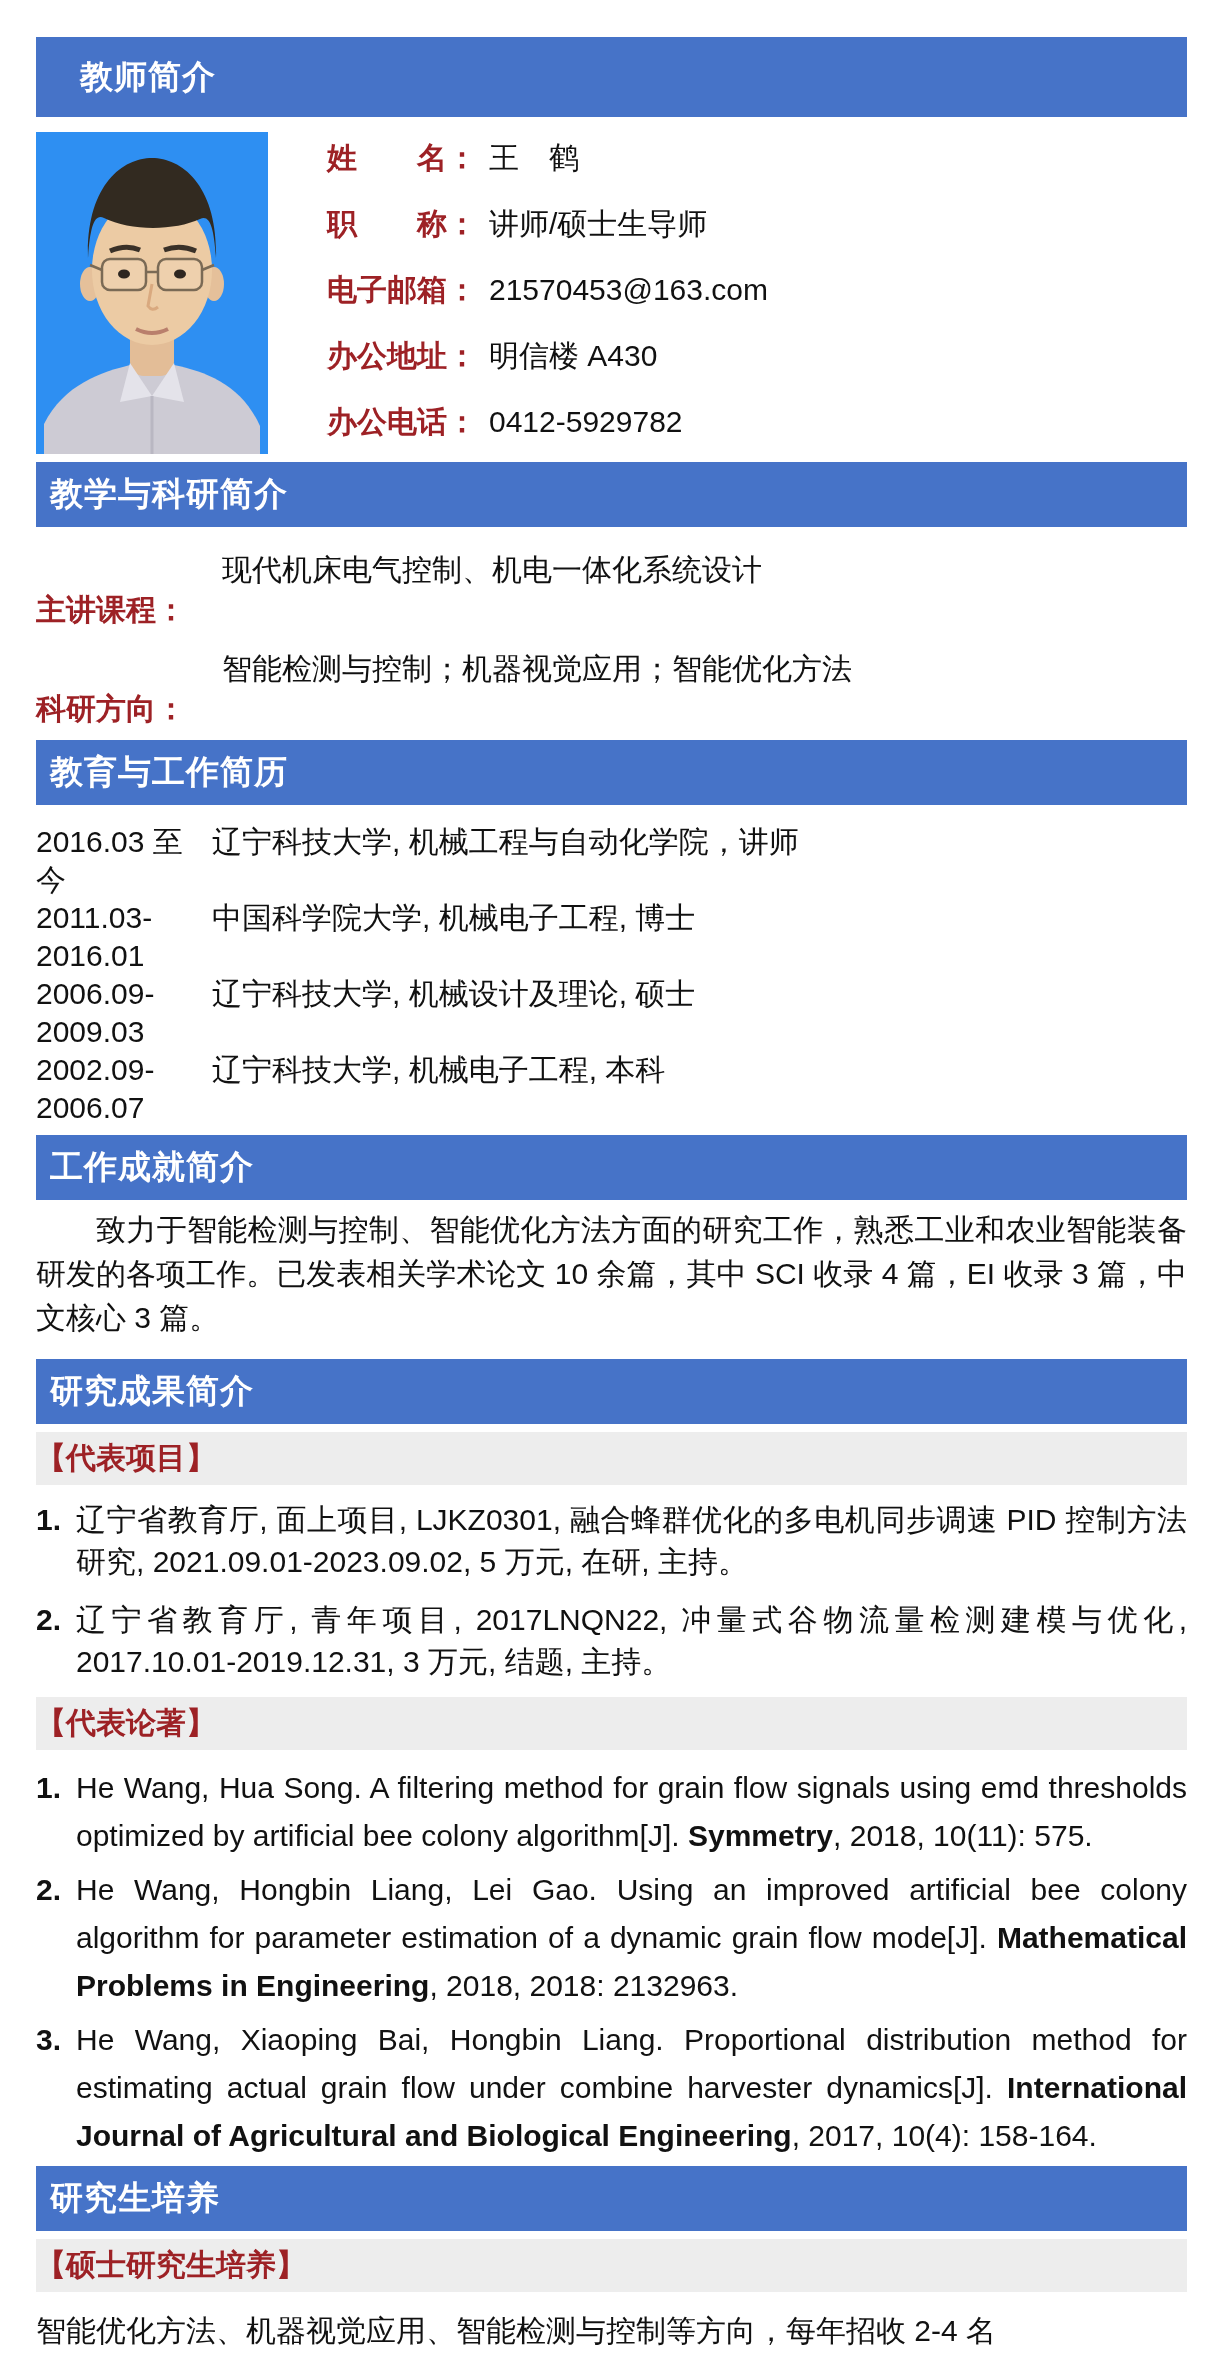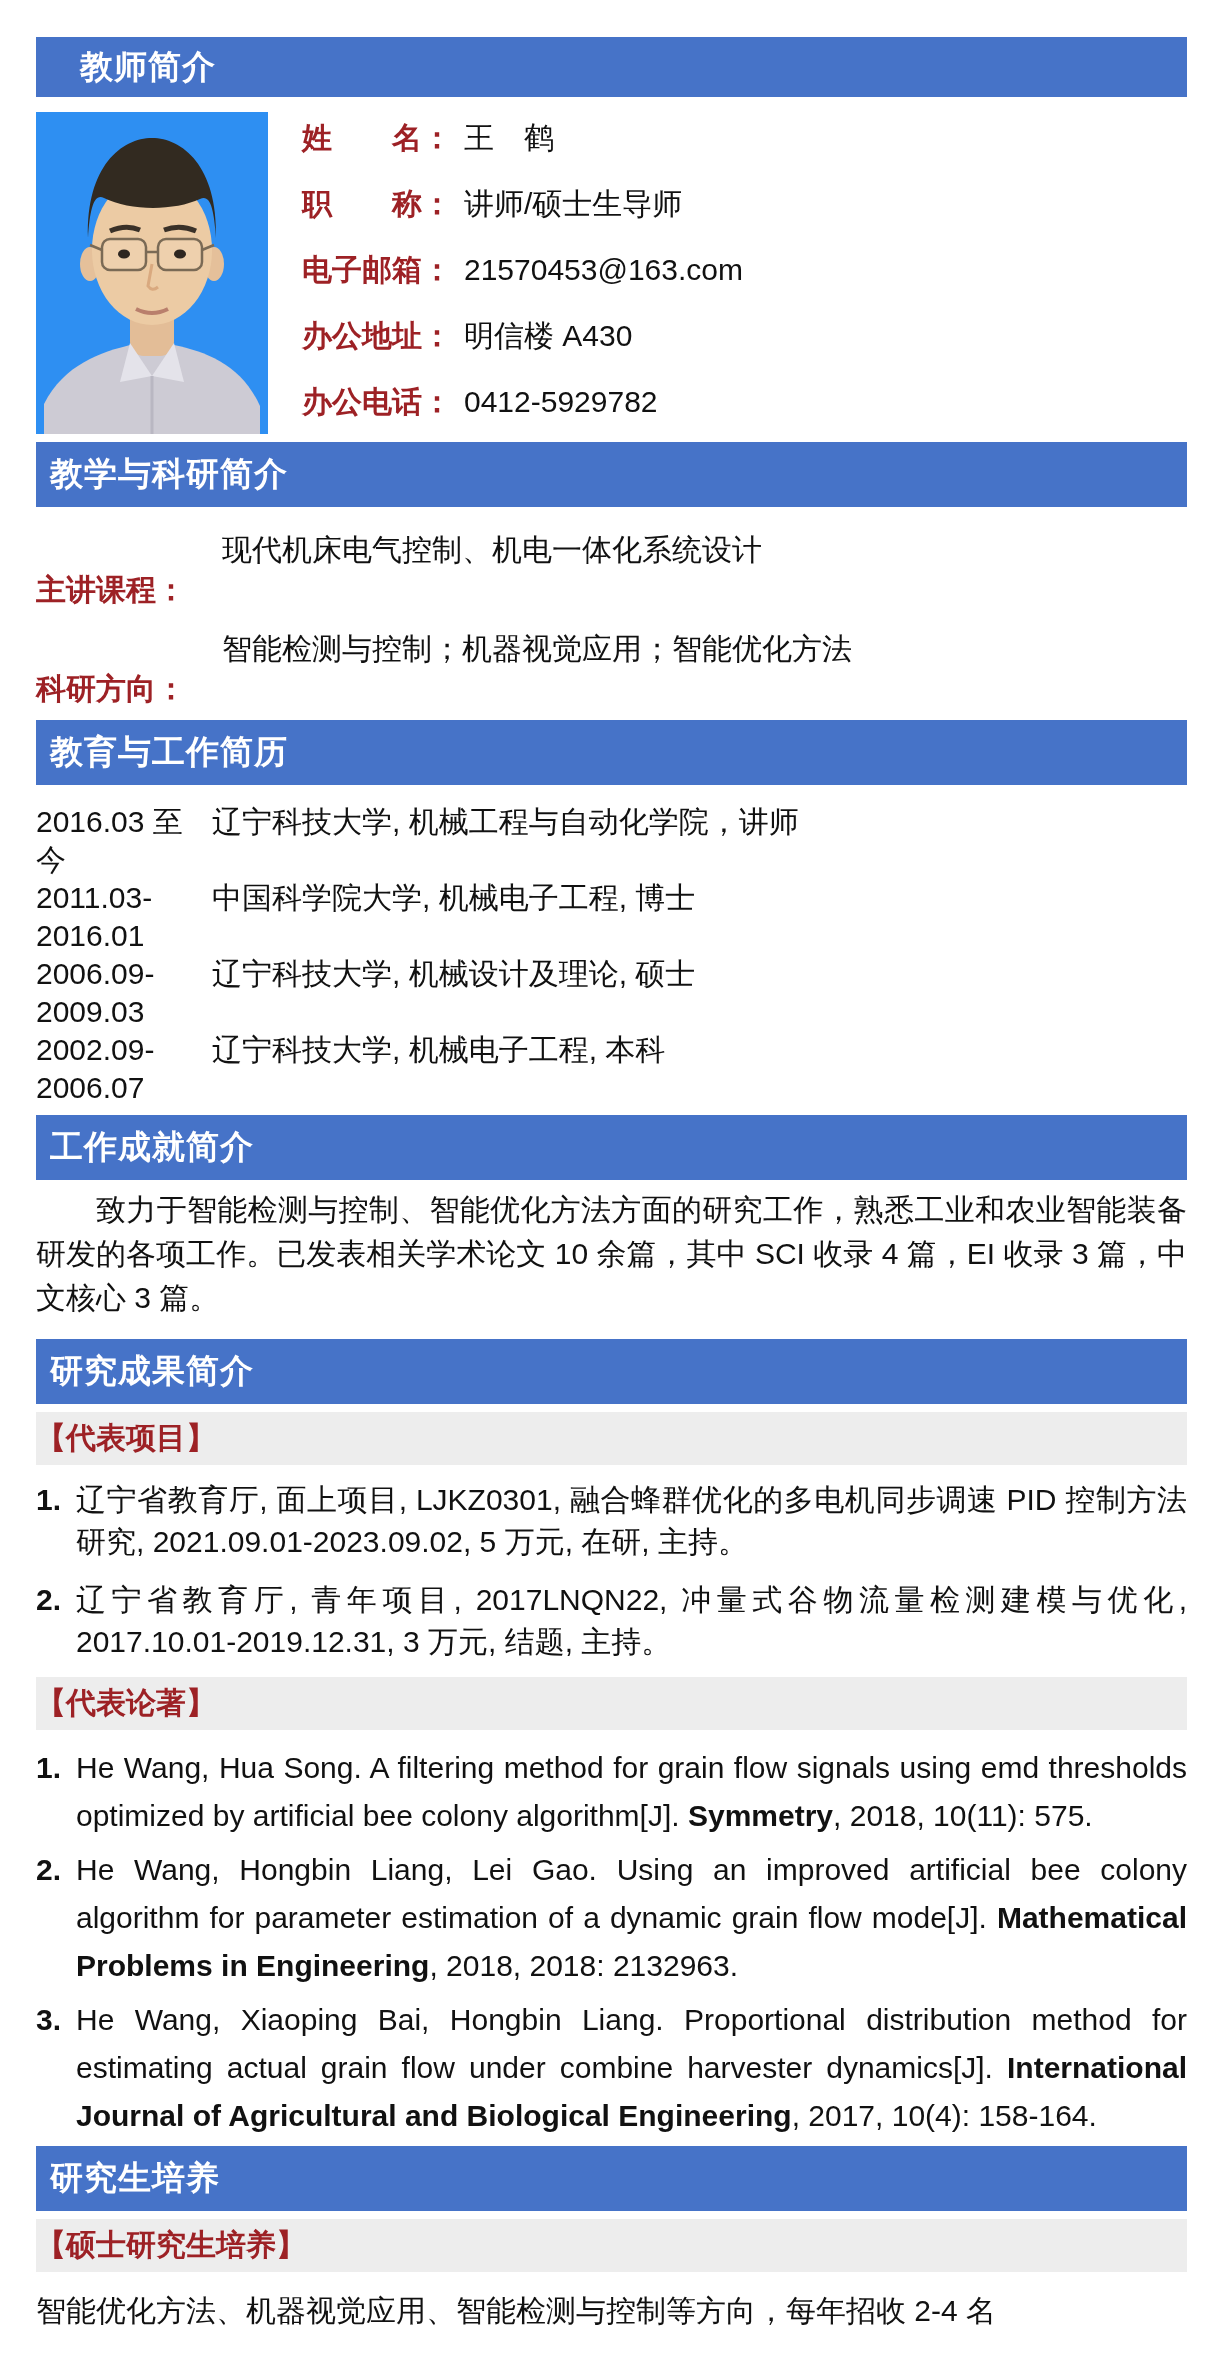--- a/index.html
+++ b/index.html
@@ -9,24 +9,24 @@
     --photo-blue:#2E8FF2;
     --text:#111111;
   }
   *{box-sizing:border-box;margin:0;padding:0;}
   html,body{background:#fff;}
   body{font-family:"Liberation Sans","DejaVu Sans",sans-serif;color:var(--text);}
   .page{width:1223px;height:2362px;background:#fff;padding:37px 36px 0;overflow:hidden;position:relative;}
 
   .bar{height:65px;background:var(--bar-blue);color:#fff;font-size:33px;font-weight:700;
        display:flex;align-items:center;padding-left:14px;letter-spacing:1px;}
-  .bar-primary{height:60px;padding-left:44px;}
-
-  
-  .profile{display:flex;margin-top:15px;}
+  .bar-primary{height:80px;padding-left:44px;}
+
+  
+  .profile{display:flex;margin-top:15px;gap:25px;}
   .photo{width:232px;height:322px;flex:none;display:block;}
   .info{display:flex;flex-direction:column;justify-content:space-between;
         padding:8px 0 14px 34px;flex:1;}
   .info-row{display:flex;align-items:baseline;font-size:30px;line-height:36px;}
   .info-label{color:var(--dark-red);font-weight:700;white-space:pre;}
   .info-value{margin-left:12px;white-space:pre;}
 
   
   .tr-rows{padding:24px 0 12px;}
   .tr-row{display:flex;font-size:30px;line-height:38px;}

